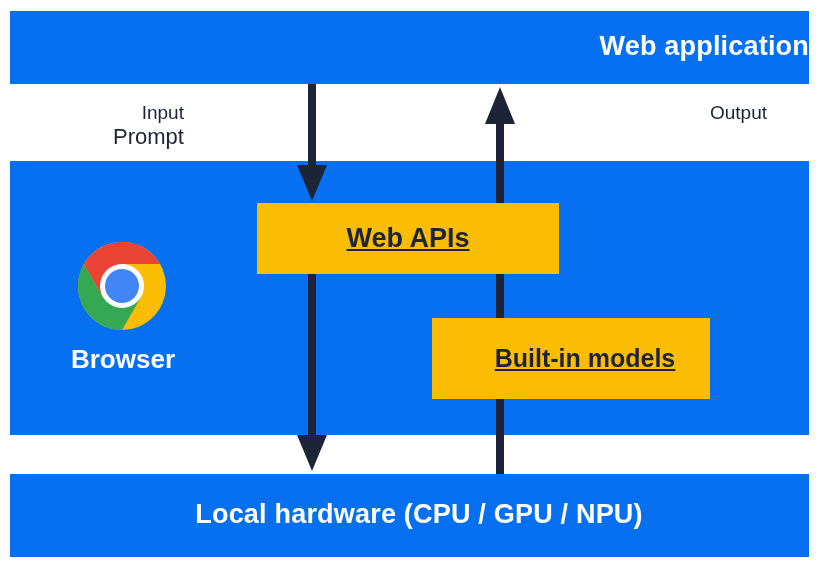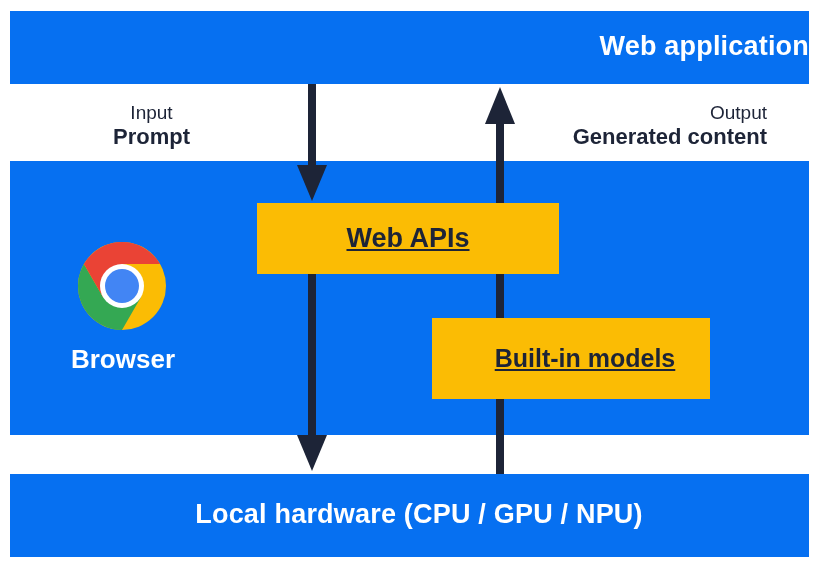--- a/index.html
+++ b/index.html
@@ -46,24 +46,24 @@
 
   
   .chrome-logo{position:absolute;left:78px;top:242px;width:88px;height:88px;z-index:4;}
   .browser-label{
     position:absolute;left:38px;top:344px;width:170px;text-align:center;z-index:4;
     color:var(--white);font-weight:700;font-size:26px;
   }
 
   
   .io{position:absolute;top:101px;z-index:2;color:var(--ink);}
-  .io-input{left:113px;text-align:center;}
+  .io-input{left:113px;text-align:right;}
   .io-output{right:53px;text-align:right;}
   .io-title{font-size:19px;font-weight:400;line-height:23px;}
-  .io-value{font-size:22px;font-weight:700;line-height:26px;}
+  .io-value{font-size:22px;font-weight:400;line-height:26px;}
 </style>
 </head>
 <body>
 
 <div class="canvas">
 
   <div class="band band-top">
     <div class="band-label">Web application</div>
   </div>
 
@@ -73,21 +73,20 @@
     <div class="band-label">Local hardware (CPU / GPU / NPU)</div>
   </div>
 
   <div class="io io-input">
     <div class="io-title">Input</div>
     <div class="io-value">Prompt</div>
   </div>
 
   <div class="io io-output">
     <div class="io-title">Output</div>
-    <div class="io-value">Generated content</div>
   </div>
 
   <div class="v-line line-down-1"></div>
   <div class="head head-down head-down-mid"></div>
   <div class="v-line line-down-2"></div>
   <div class="head head-down head-down-bottom"></div>
 
   <div class="v-line line-up"></div>
   <div class="head head-up head-up-top"></div>
 

